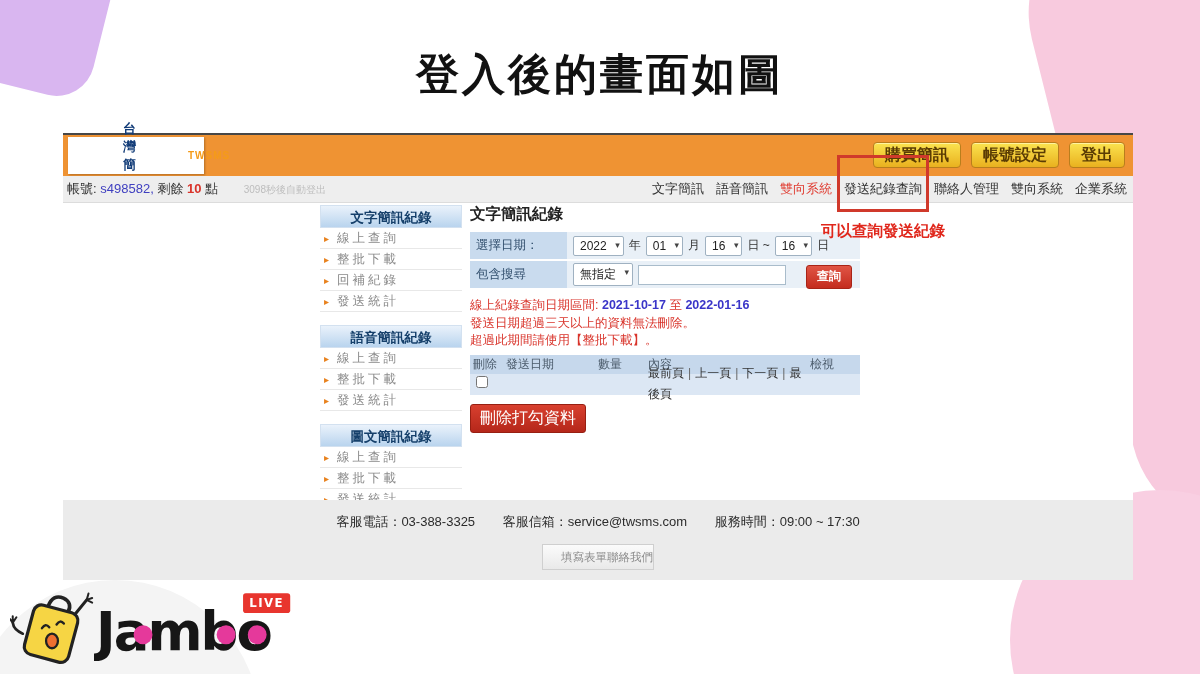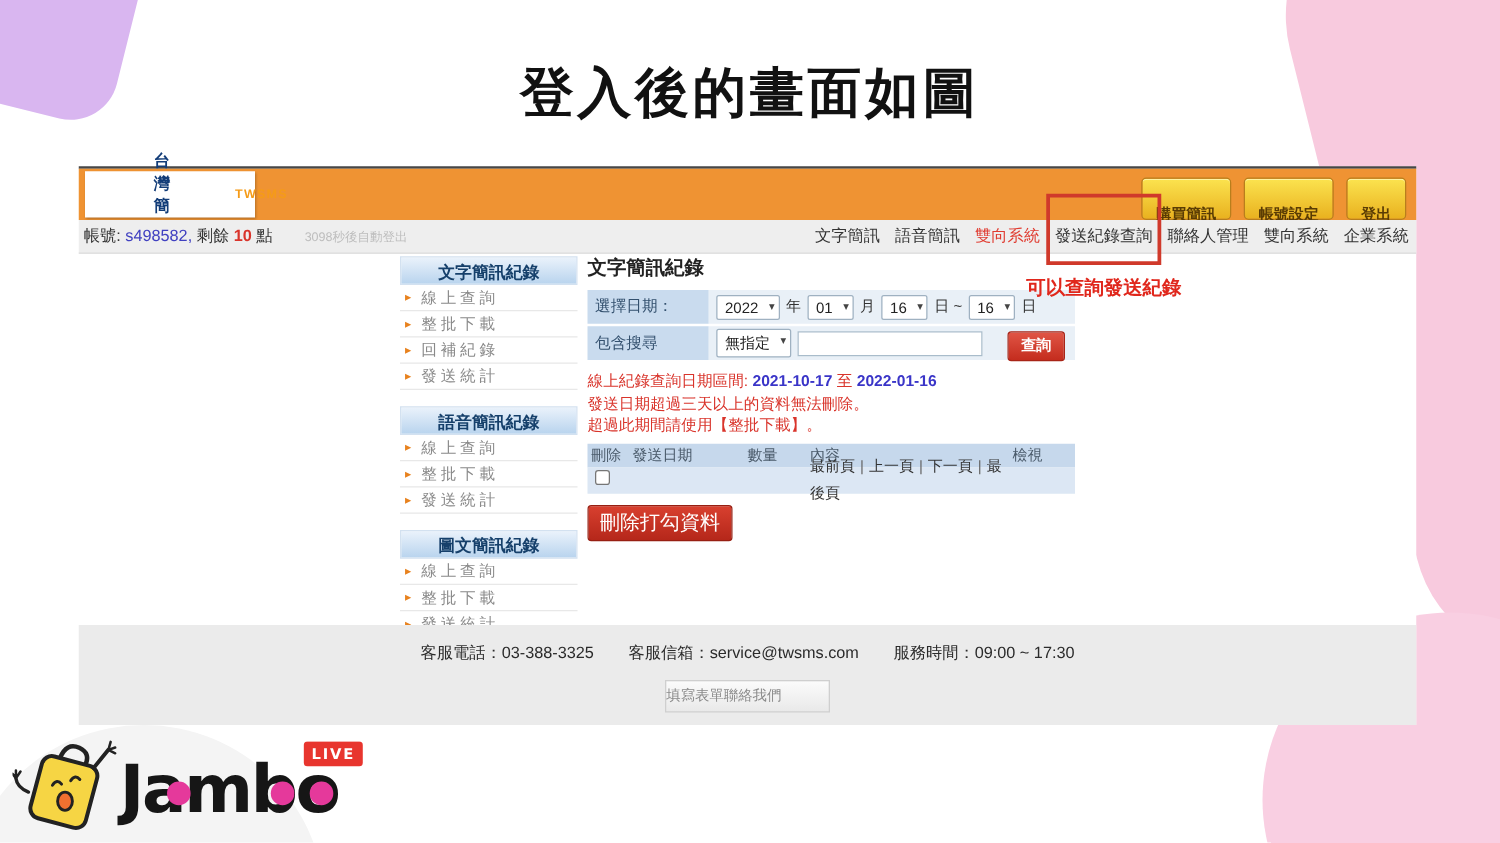--- a/index.html
+++ b/index.html
@@ -28,21 +28,21 @@
   .page { position:absolute; z-index:2; left:63px; top:133px; width:1070px; height:447px;
     background:#fff; border-top:2px solid #474747; }
 
   
   .hdr { position:absolute; left:0; top:0; width:100%; height:41px; background:#ef9333; }
   .logo-box { position:absolute; left:5px; top:2px; width:136px; height:37px; background:#fff;
     display:flex; align-items:center; padding-left:4px; box-shadow:1px 1px 2px rgba(0,0,0,.25);gap:48px; }
   .logo-brand { font-size:13px; font-weight:bold; color:#123c78; margin-left:3px; }
   .logo-en { font-size:10px; font-weight:bold; color:#f59b18; margin-left:4px; letter-spacing:1px; }
   .hdr-buttons { position:absolute; right:8px; top:7px; display:flex; gap:10px; }
-  .ybtn { height:26px; padding:16px 11px; font-size:12px; font-weight:bold; color:#5a3c04;
+  .ybtn { height:26px; padding:0 11px; font-size:16px; font-weight:bold; color:#5a3c04;
     background:linear-gradient(#fbe34f,#e9b11f); border:1px solid #b97e1c; border-radius:4px;
     box-shadow:inset 0 1px 0 #fff3a0; cursor:pointer; line-height:24px;font-family:Liberation Serif, serif; }
 
   
   .navbar { position:absolute; left:0; top:41px; width:100%; height:27px; background:#eeeeee;
     border-bottom:1px solid #dcdcdc; font-size:13px; line-height:26px; }
   .account { position:absolute; left:4px; top:0; white-space:nowrap; color:#333; }
   .acct-id { color:#4040c0; }
   .acct-points { color:#d9342b; font-weight:bold; }
   .acct-countdown { color:#bdbdbd; font-size:10px; margin-left:22px; }
@@ -94,21 +94,21 @@
   .trow input[type=checkbox] { width:12px; height:12px; margin-left:3px; }
   .plink { cursor:pointer; }
   .psep { margin:0 4px; color:#666; }
   .btn-del { display:inline-block; margin-top:9px; background:linear-gradient(#d8402f,#b5271a);
     color:#fff; font-size:16px; padding:3px 9px; border-radius:3px; border:1px solid #971f12; cursor:pointer; }
 
   
   .pfooter { position:absolute; left:0; bottom:0; width:100%; height:80px; background:#ebebeb; }
   .contact-line { text-align:center; padding-top:13px; font-size:13px; color:#2b2b2b; }
   .contact-line span.grp { margin:0 12px; }
-  .btn-contact { display:block; width:132px; height:26px; margin:13px auto 0; text-align:left;
+  .btn-contact { display:block; width:112px; height:26px; margin:13px auto 0; text-align:right;
     line-height:24px; font-size:11.5px; color:#8a8a8a; background:linear-gradient(#fbfbfb,#e9e9e9);
     border:1px solid #cfcfcf; cursor:pointer; }
 
   
   .jambo { position:absolute; z-index:3; left:10px; top:586px; display:flex; align-items:center; }
 </style>
 </head>
 <body>
 
 <div class="deco deco-purple"></div>

